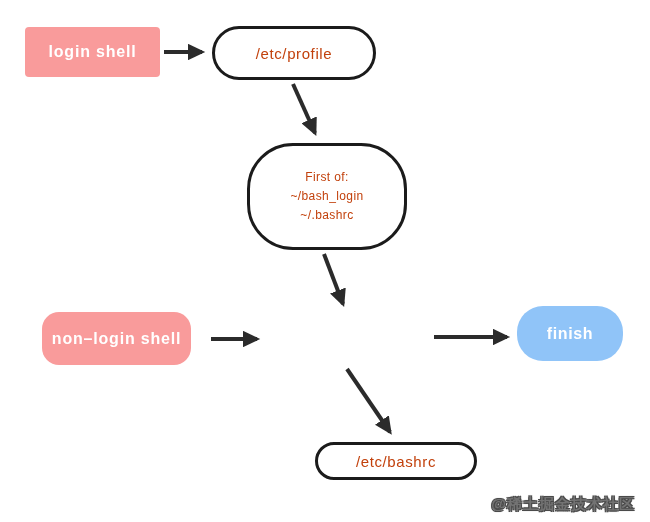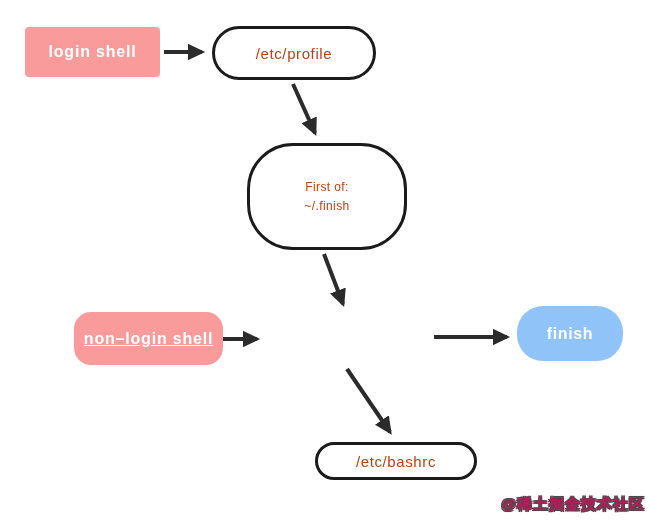--- a/index.html
+++ b/index.html
@@ -48,39 +48,39 @@
     background: #90c4f8;
     color: #ffffff;
     font-weight: bold;
     font-size: 16px;
     letter-spacing: 0.6px;
     justify-content: center;
   }
   #node-login-shell      { left: 25px;  top: 27px;  width: 135px; height: 50px;  border-radius: 4px; }
   #node-etc-profile      { left: 212px; top: 26px;  width: 164px; height: 54px;  border-radius: 27px; }
   #node-first-of         { left: 247px; top: 143px; width: 160px; height: 107px; border-radius: 46px; font-size: 12px; line-height: 19px; letter-spacing: 0.4px; }
-  #node-non-login-shell  { left: 74px;  top: 312px; width: 149px; height: 53px;  border-radius: 17px; text-decoration: underline; }
+  #node-non-login-shell  { left: 42px;  top: 312px; width: 149px; height: 53px;  border-radius: 17px; }
   #node-bashrc           { left: 266px; top: 313px; width: 162px; height: 52px;  border-radius: 26px; }
   #node-finish           { left: 517px; top: 306px; width: 106px; height: 55px;  border-radius: 26px; }
   #node-etc-bashrc       { left: 315px; top: 442px; width: 162px; height: 38px;  border-radius: 26px; }
   #arrows {
     position: absolute;
     inset: 0;
     z-index: 1;
     pointer-events: none;
   }
   #watermark {
     position: absolute;
-    right: 5px;
+    right: 15px;
     bottom: 8px;
     z-index: 3;
     font-size: 15px;
     font-weight: bold;
     letter-spacing: 1px;
-    color: #be185d;
+    color: #737373;
     text-shadow:
       -1px -1px 0 #4a4a4a,
        1px -1px 0 #4a4a4a,
       -1px  1px 0 #4a4a4a,
        1px  1px 0 #4a4a4a,
        0 0 2px #3a3a3a;
   }
 </style>
 </head>
 <body>
@@ -106,21 +106,22 @@
   <div class="node pink" id="node-login-shell">
     <span>login shell</span>
   </div>
 
   <div class="node white" id="node-etc-profile">
     <span>/etc/profile</span>
   </div>
 
   <div class="node white" id="node-first-of">
     <span>First of:</span>
-    <span>~/.finish</span>
+    <span>~/bash_login</span>
+    <span>~/.bashrc</span>
   </div>
 
   <div class="node pink" id="node-non-login-shell">
     <span>non–login shell</span>
   </div>
 
 
   <div class="node blue" id="node-finish">
     <span>finish</span>
   </div>

